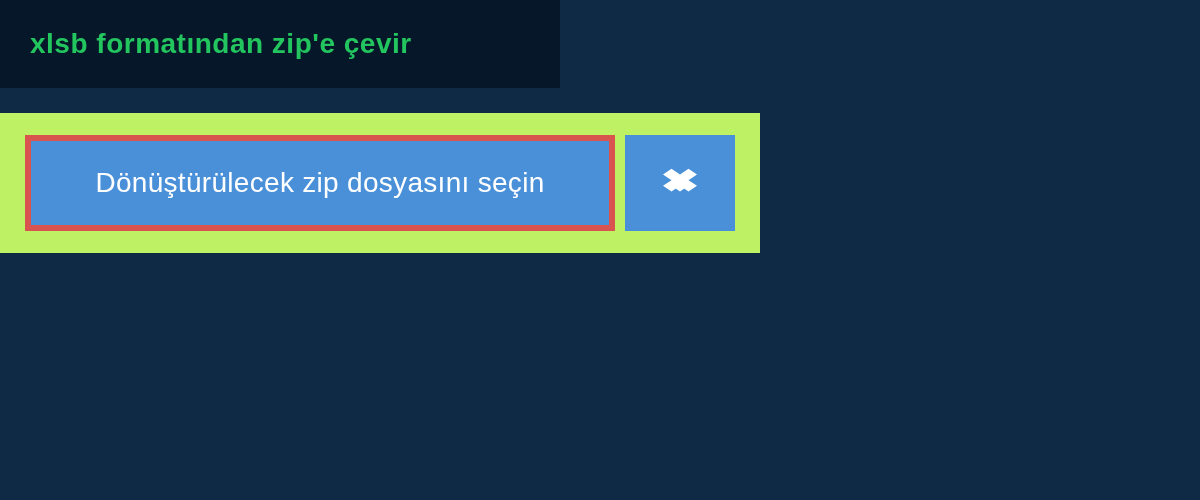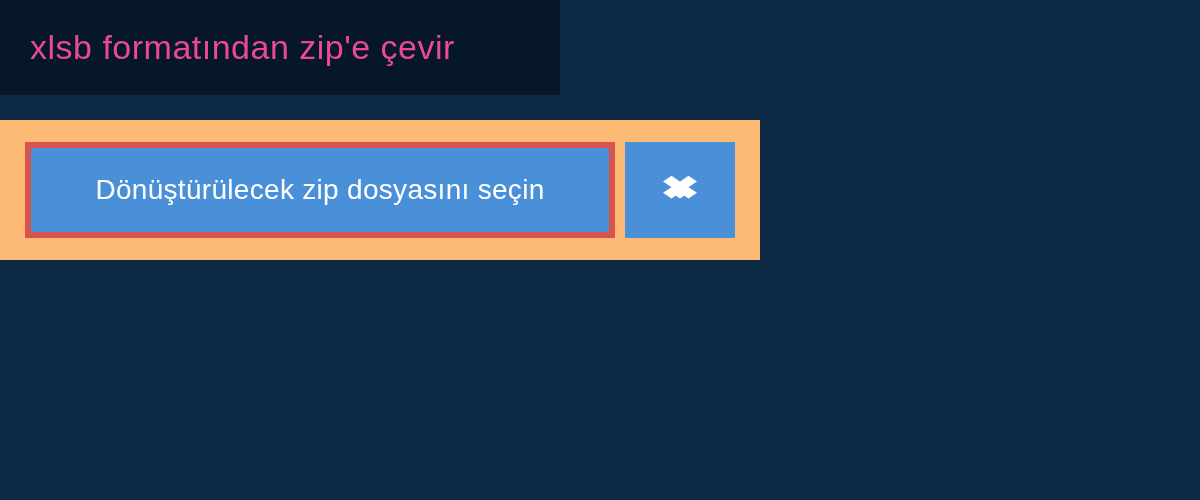--- a/index.html
+++ b/index.html
@@ -13,27 +13,27 @@
       background: #0e2a44;
       font-family: -apple-system, BlinkMacSystemFont, 'Segoe UI', Arial, sans-serif;
       position: relative;
     }
     .header {
       background: #061729;
       padding: 28px 30px;
       width: 560px;
     }
     .header-title {
-      color: #ec4899;
-      font-size: 34px;
-      font-weight: 400;
+      color: #22c55e;
+      font-size: 28px;
+      font-weight: 700;
       letter-spacing: 0.5px;
     }
     .upload-area {
-      background: #fdba74;
+      background: #bef264;
       padding: 22px 25px;
       margin-top: 25px;
       width: 760px;
       display: flex;
       gap: 10px;
     }
     .select-file-button {
       flex: 1;
       background: #4a90d9;
       border: 6px solid #d9534f;

